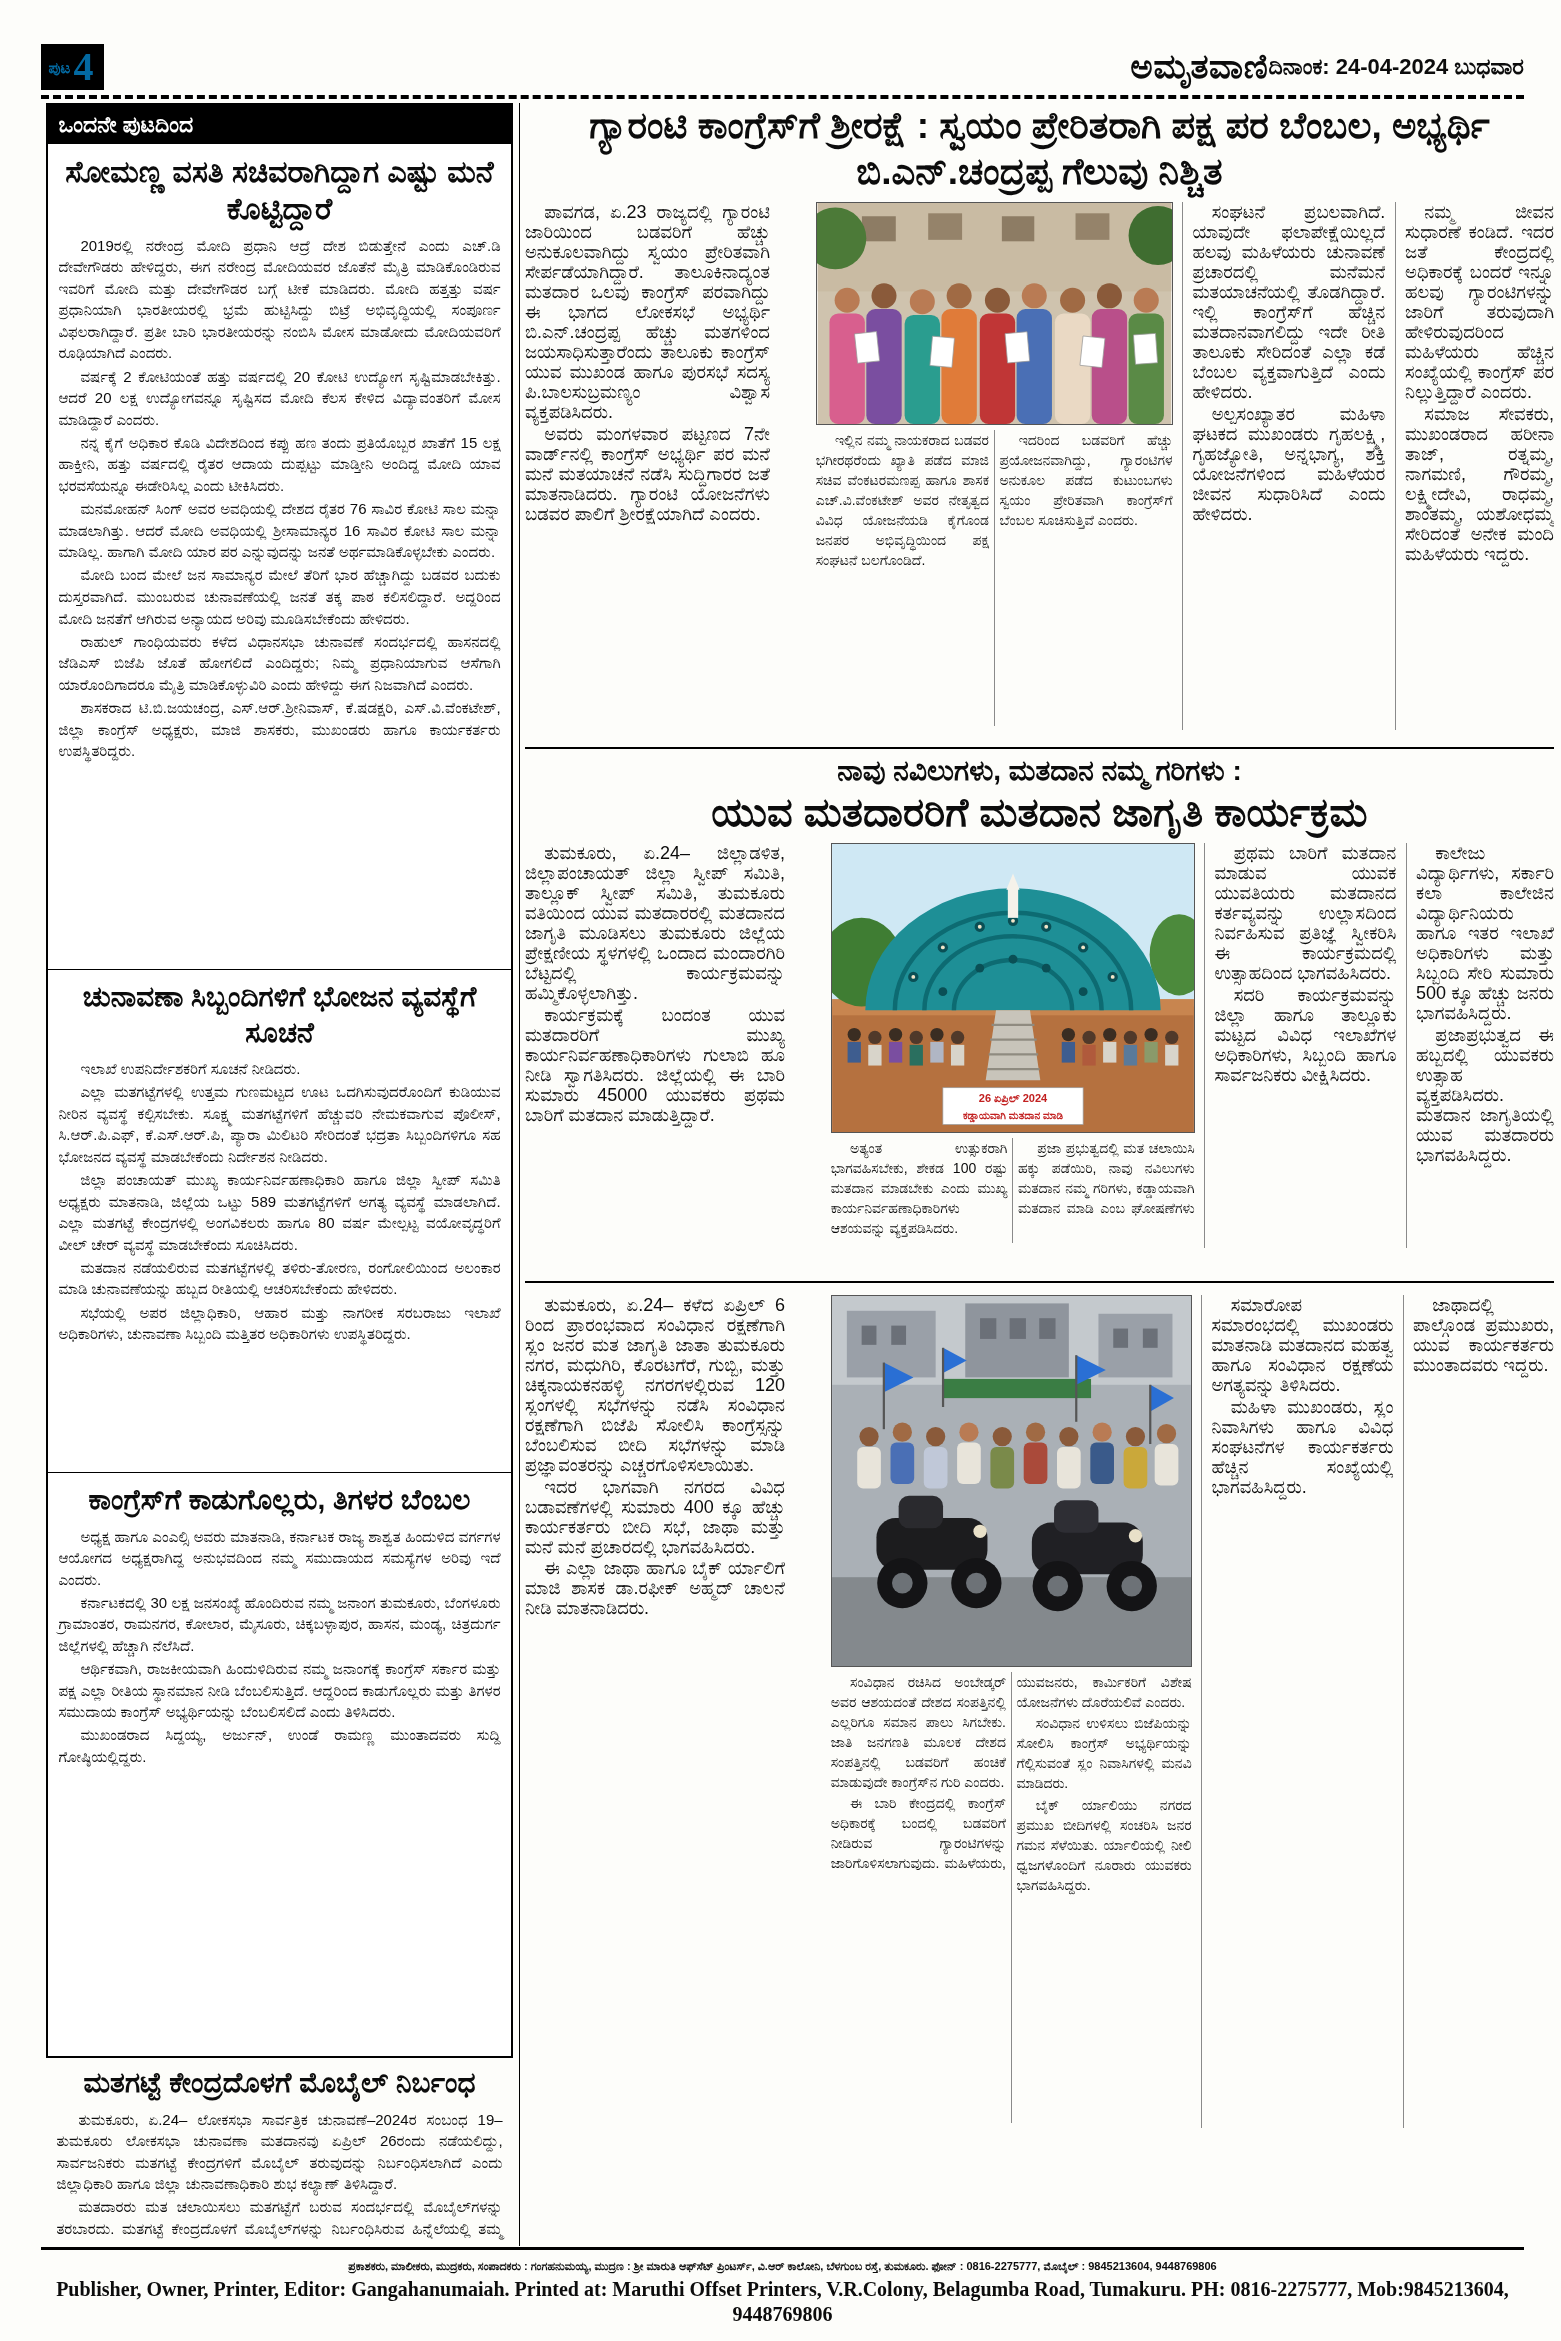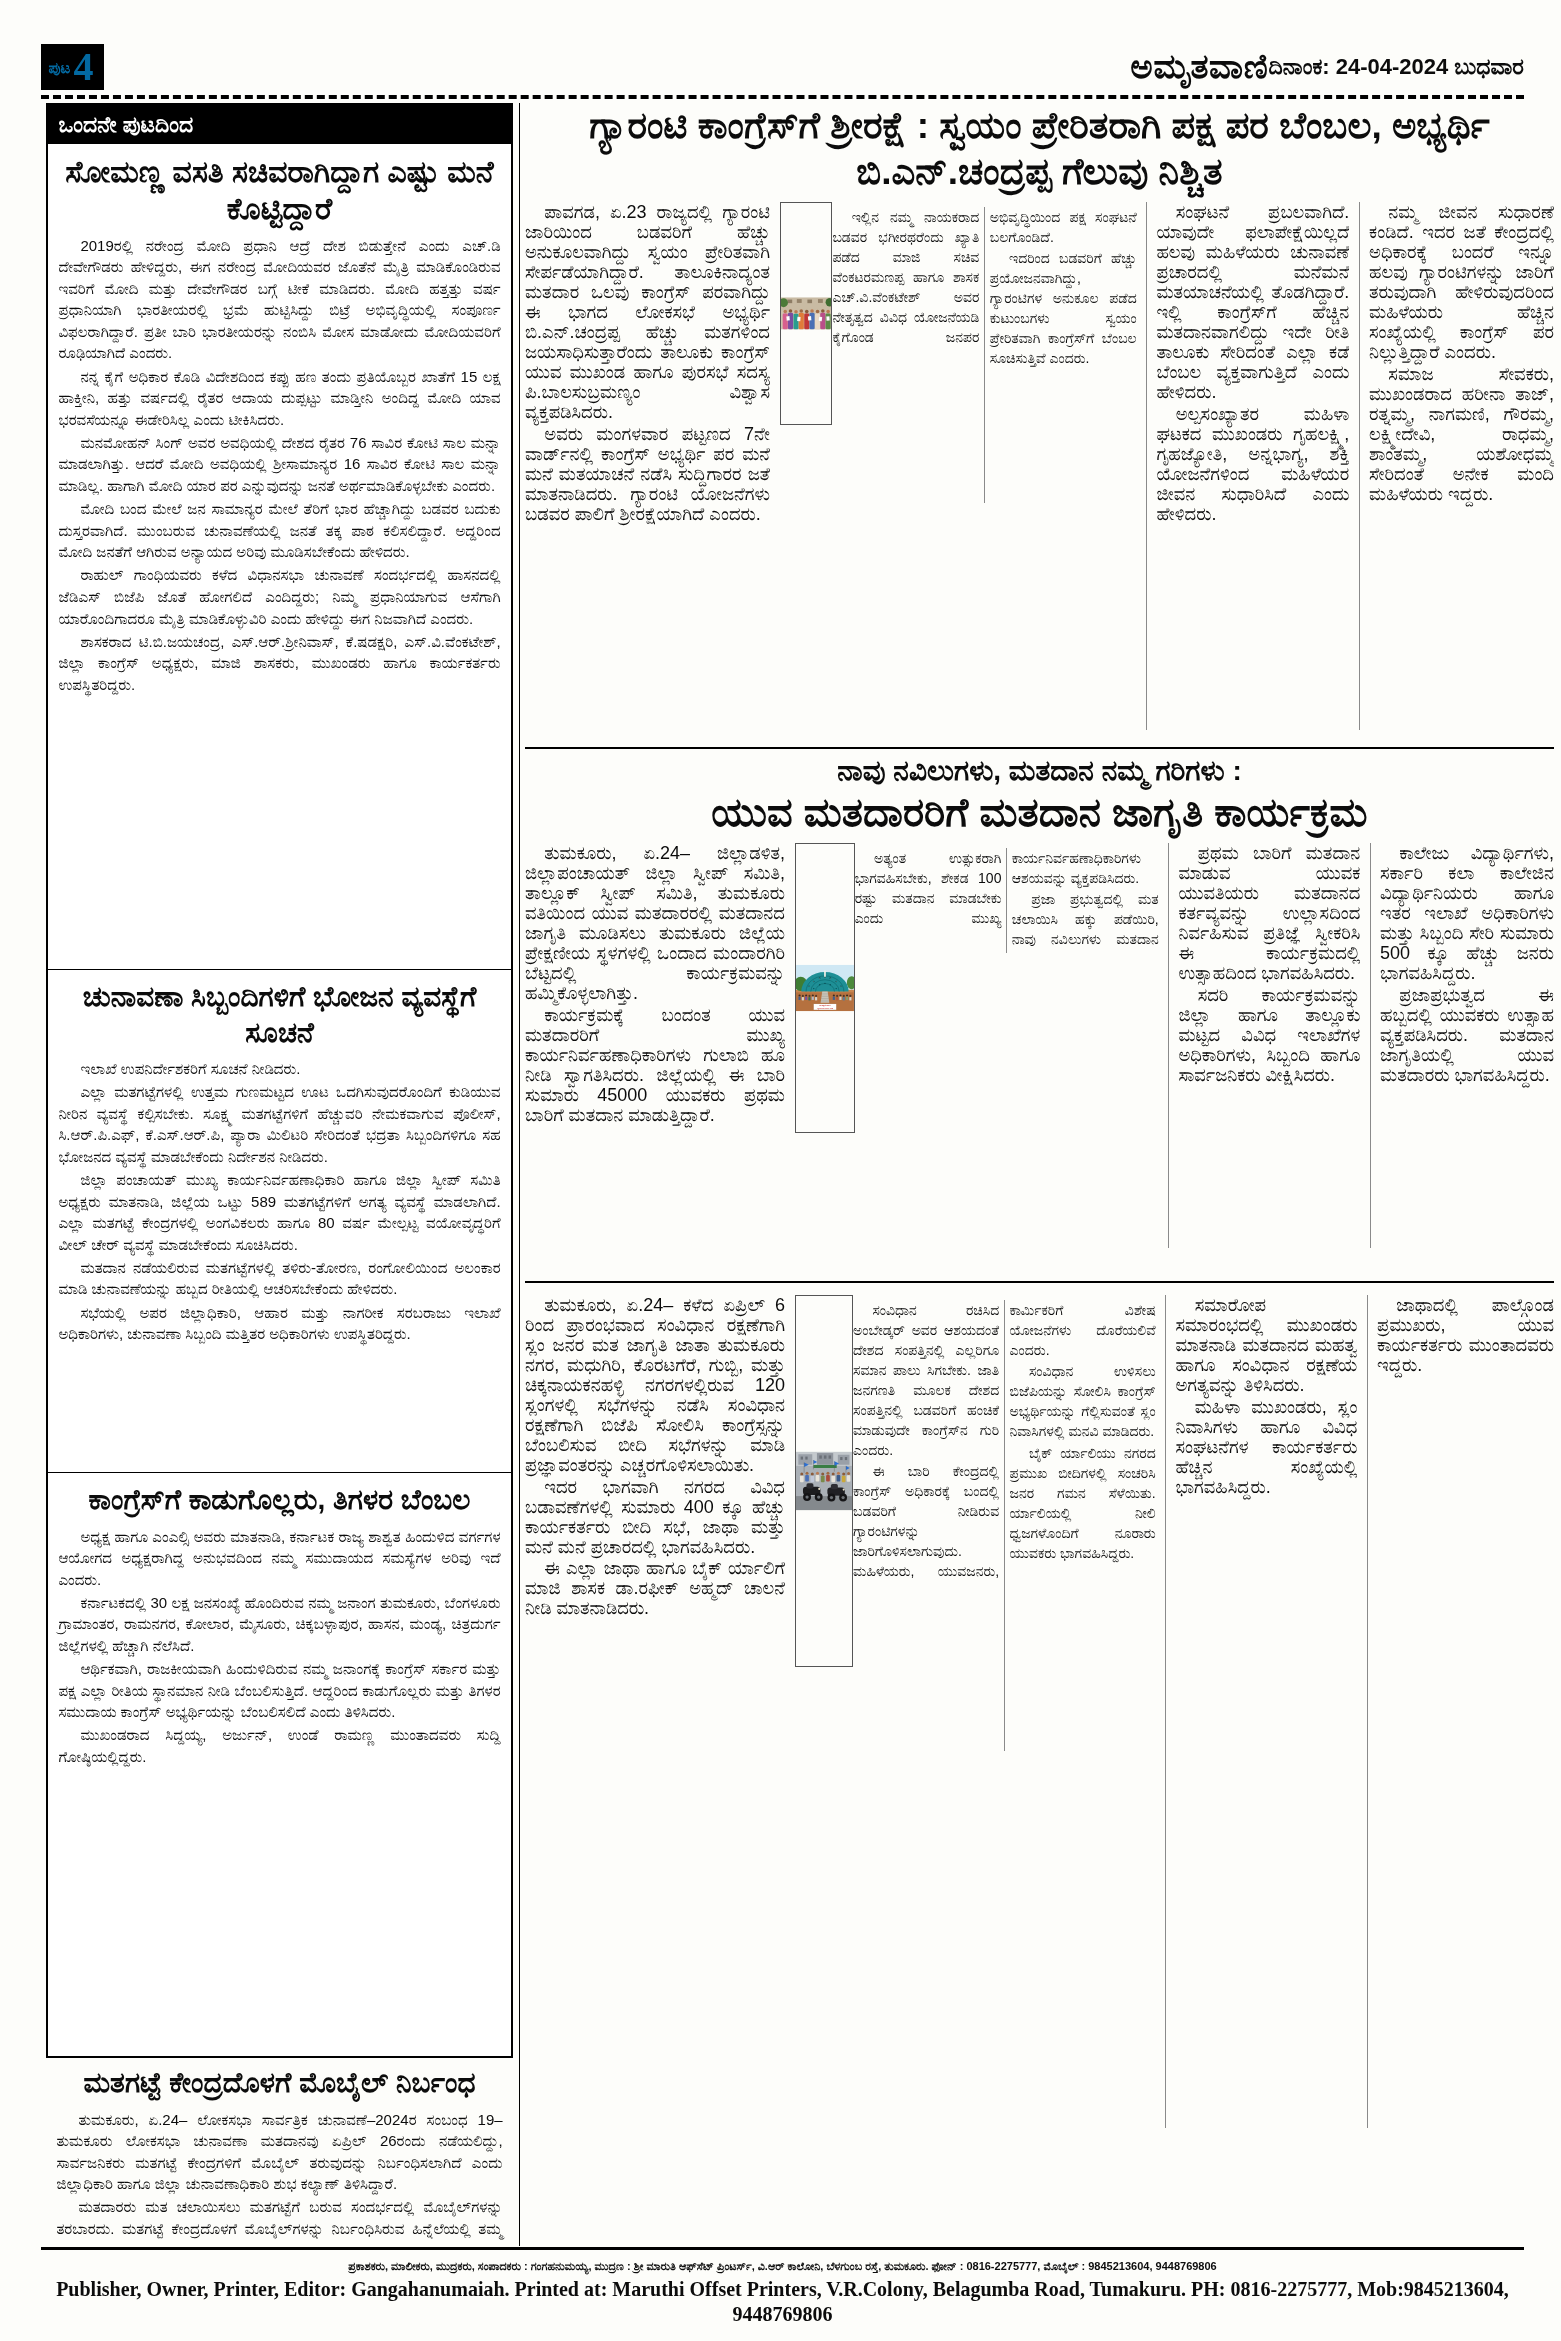--- a/index.html
+++ b/index.html
@@ -25,21 +25,21 @@
   .ldiv{border-top:1.5px solid #000;margin:6px 0 0;}
   .leftlast{position:absolute;left:46px;top:2065px;width:467px;height:180px;overflow:hidden;}
   
   .rart{position:absolute;left:525px;width:1029px;box-sizing:border-box;}
   .rart .bighead{font-size:37px;line-height:46px;font-weight:bold;text-align:center;}
   .rkicker{font-size:28px;font-weight:bold;text-align:center;line-height:34px;}
   .rbody{display:flex;gap:9.7px;overflow:hidden;margin-top:7.4px;}
   .rcol{font-size:18px;line-height:20px;text-align:justify;overflow:hidden;}
   .rcol p{margin:0 0 1.5px;text-indent:19.3px;}
   .rcol + .rcol, .midzone + .rcol{border-left:0.7px solid #8a8a8a;padding-left:9px;}
-  .midzone{display:flex;flex-direction:row;overflow:hidden;}
+  .midzone{display:flex;flex-direction:column;overflow:hidden;margin-left:36px;}
   .photo{border:0.7px solid #555;box-sizing:border-box;}
   .undercols{column-count:2;column-gap:10.4px;column-rule:0.7px solid #8a8a8a;
              font-size:14px;line-height:20px;text-align:justify;overflow:hidden;margin-top:4.5px;}
   .undercols p{margin:0 0 1.5px;text-indent:19.3px;}
   .vlmain{position:absolute;left:519px;top:103px;height:2143px;border-left:1.5px solid #000;}
   
   .foot{position:absolute;left:41px;top:2247px;width:1483px;border-top:3px solid #000;padding-top:4.5px;}
   .foot .kn{font-size:11px;font-weight:bold;text-align:center;line-height:22px;}
   .foot .en{font-size:20px;font-weight:bold;text-align:center;line-height:25px;
             font-family:"Liberation Serif",serif;}
@@ -61,20 +61,21 @@
   </div>
   <div class="dashrule"></div>
   <div class="vlmain"></div>
 
   <div class="leftbox">
     <div class="kickerbar">ಒಂದನೇ ಪುಟದಿಂದ</div>
 
     <div class="lh">ಸೋಮಣ್ಣ ವಸತಿ ಸಚಿವರಾಗಿದ್ದಾಗ ಎಷ್ಟು ಮನೆ ಕೊಟ್ಟಿದ್ದಾರೆ</div>
     <div class="lbody" style="height:725px">
       <p>2019ರಲ್ಲಿ ನರೇಂದ್ರ ಮೋದಿ ಪ್ರಧಾನಿ ಆದ್ರೆ ದೇಶ ಬಿಡುತ್ತೇನೆ ಎಂದು ಎಚ್.ಡಿ ದೇವೇಗೌಡರು ಹೇಳಿದ್ದರು, ಈಗ ನರೇಂದ್ರ ಮೋದಿಯವರ ಜೊತೆನೆ ಮೈತ್ರಿ ಮಾಡಿಕೊಂಡಿರುವ ಇವರಿಗೆ ಮೋದಿ ಮತ್ತು ದೇವೇಗೌಡರ ಬಗ್ಗೆ ಟೀಕೆ ಮಾಡಿದರು. ಮೋದಿ ಹತ್ತತ್ತು ವರ್ಷ ಪ್ರಧಾನಿಯಾಗಿ ಭಾರತೀಯರಲ್ಲಿ ಭ್ರಮೆ ಹುಟ್ಟಿಸಿದ್ದು ಬಿಟ್ರೆ ಅಭಿವೃದ್ಧಿಯಲ್ಲಿ ಸಂಪೂರ್ಣ ವಿಫಲರಾಗಿದ್ದಾರೆ. ಪ್ರತೀ ಬಾರಿ ಭಾರತೀಯರನ್ನು ನಂಬಿಸಿ ಮೋಸ ಮಾಡೋದು ಮೋದಿಯವರಿಗೆ ರೂಢಿಯಾಗಿದೆ ಎಂದರು.</p>
+      <p>ವರ್ಷಕ್ಕೆ 2 ಕೋಟಿಯಂತೆ ಹತ್ತು ವರ್ಷದಲ್ಲಿ 20 ಕೋಟಿ ಉದ್ಯೋಗ ಸೃಷ್ಟಿಮಾಡಬೇಕಿತ್ತು. ಆದರೆ 20 ಲಕ್ಷ ಉದ್ಯೋಗವನ್ನೂ ಸೃಷ್ಟಿಸದ ಮೋದಿ ಕೆಲಸ ಕೇಳಿದ ವಿದ್ಯಾವಂತರಿಗೆ ಮೋಸ ಮಾಡಿದ್ದಾರೆ ಎಂದರು.</p>
       <p>ನನ್ನ ಕೈಗೆ ಅಧಿಕಾರ ಕೊಡಿ ವಿದೇಶದಿಂದ ಕಪ್ಪು ಹಣ ತಂದು ಪ್ರತಿಯೊಬ್ಬರ ಖಾತೆಗೆ 15 ಲಕ್ಷ ಹಾಕ್ತೀನಿ, ಹತ್ತು ವರ್ಷದಲ್ಲಿ ರೈತರ ಆದಾಯ ದುಪ್ಪಟ್ಟು ಮಾಡ್ತೀನಿ ಅಂದಿದ್ದ ಮೋದಿ ಯಾವ ಭರವಸೆಯನ್ನೂ ಈಡೇರಿಸಿಲ್ಲ ಎಂದು ಟೀಕಿಸಿದರು.</p>
       <p>ಮನಮೋಹನ್ ಸಿಂಗ್ ಅವರ ಅವಧಿಯಲ್ಲಿ ದೇಶದ ರೈತರ 76 ಸಾವಿರ ಕೋಟಿ ಸಾಲ ಮನ್ನಾ ಮಾಡಲಾಗಿತ್ತು. ಆದರೆ ಮೋದಿ ಅವಧಿಯಲ್ಲಿ ಶ್ರೀಸಾಮಾನ್ಯರ 16 ಸಾವಿರ ಕೋಟಿ ಸಾಲ ಮನ್ನಾ ಮಾಡಿಲ್ಲ. ಹಾಗಾಗಿ ಮೋದಿ ಯಾರ ಪರ ಎನ್ನುವುದನ್ನು ಜನತೆ ಅರ್ಥಮಾಡಿಕೊಳ್ಳಬೇಕು ಎಂದರು.</p>
       <p>ಮೋದಿ ಬಂದ ಮೇಲೆ ಜನ ಸಾಮಾನ್ಯರ ಮೇಲೆ ತೆರಿಗೆ ಭಾರ ಹೆಚ್ಚಾಗಿದ್ದು ಬಡವರ ಬದುಕು ದುಸ್ತರವಾಗಿದೆ. ಮುಂಬರುವ ಚುನಾವಣೆಯಲ್ಲಿ ಜನತೆ ತಕ್ಕ ಪಾಠ ಕಲಿಸಲಿದ್ದಾರೆ. ಅದ್ದರಿಂದ ಮೋದಿ ಜನತೆಗೆ ಆಗಿರುವ ಅನ್ಯಾಯದ ಅರಿವು ಮೂಡಿಸಬೇಕೆಂದು ಹೇಳಿದರು.</p>
       <p>ರಾಹುಲ್ ಗಾಂಧಿಯವರು ಕಳೆದ ವಿಧಾನಸಭಾ ಚುನಾವಣೆ ಸಂದರ್ಭದಲ್ಲಿ ಹಾಸನದಲ್ಲಿ ಜೆಡಿಎಸ್ ಬಿಜೆಪಿ ಜೊತೆ ಹೋಗಲಿದೆ ಎಂದಿದ್ದರು; ನಿಮ್ಮ ಪ್ರಧಾನಿಯಾಗುವ ಆಸೆಗಾಗಿ ಯಾರೊಂದಿಗಾದರೂ ಮೈತ್ರಿ ಮಾಡಿಕೊಳ್ಳುವಿರಿ ಎಂದು ಹೇಳಿದ್ದು ಈಗ ನಿಜವಾಗಿದೆ ಎಂದರು.</p>
       <p>ಶಾಸಕರಾದ ಟಿ.ಬಿ.ಜಯಚಂದ್ರ, ಎಸ್.ಆರ್.ಶ್ರೀನಿವಾಸ್, ಕೆ.ಷಡಕ್ಷರಿ, ಎಸ್.ವಿ.ವೆಂಕಟೇಶ್, ಜಿಲ್ಲಾ ಕಾಂಗ್ರೆಸ್ ಅಧ್ಯಕ್ಷರು, ಮಾಜಿ ಶಾಸಕರು, ಮುಖಂಡರು ಹಾಗೂ ಕಾರ್ಯಕರ್ತರು ಉಪಸ್ಥಿತರಿದ್ದರು.</p>
     </div>
 
     <div class="ldiv"></div>
     <div class="lh small">ಚುನಾವಣಾ ಸಿಬ್ಬಂದಿಗಳಿಗೆ ಭೋಜನ ವ್ಯವಸ್ಥೆಗೆ ಸೂಚನೆ</div>
     <div class="lbody" style="height:405px">

